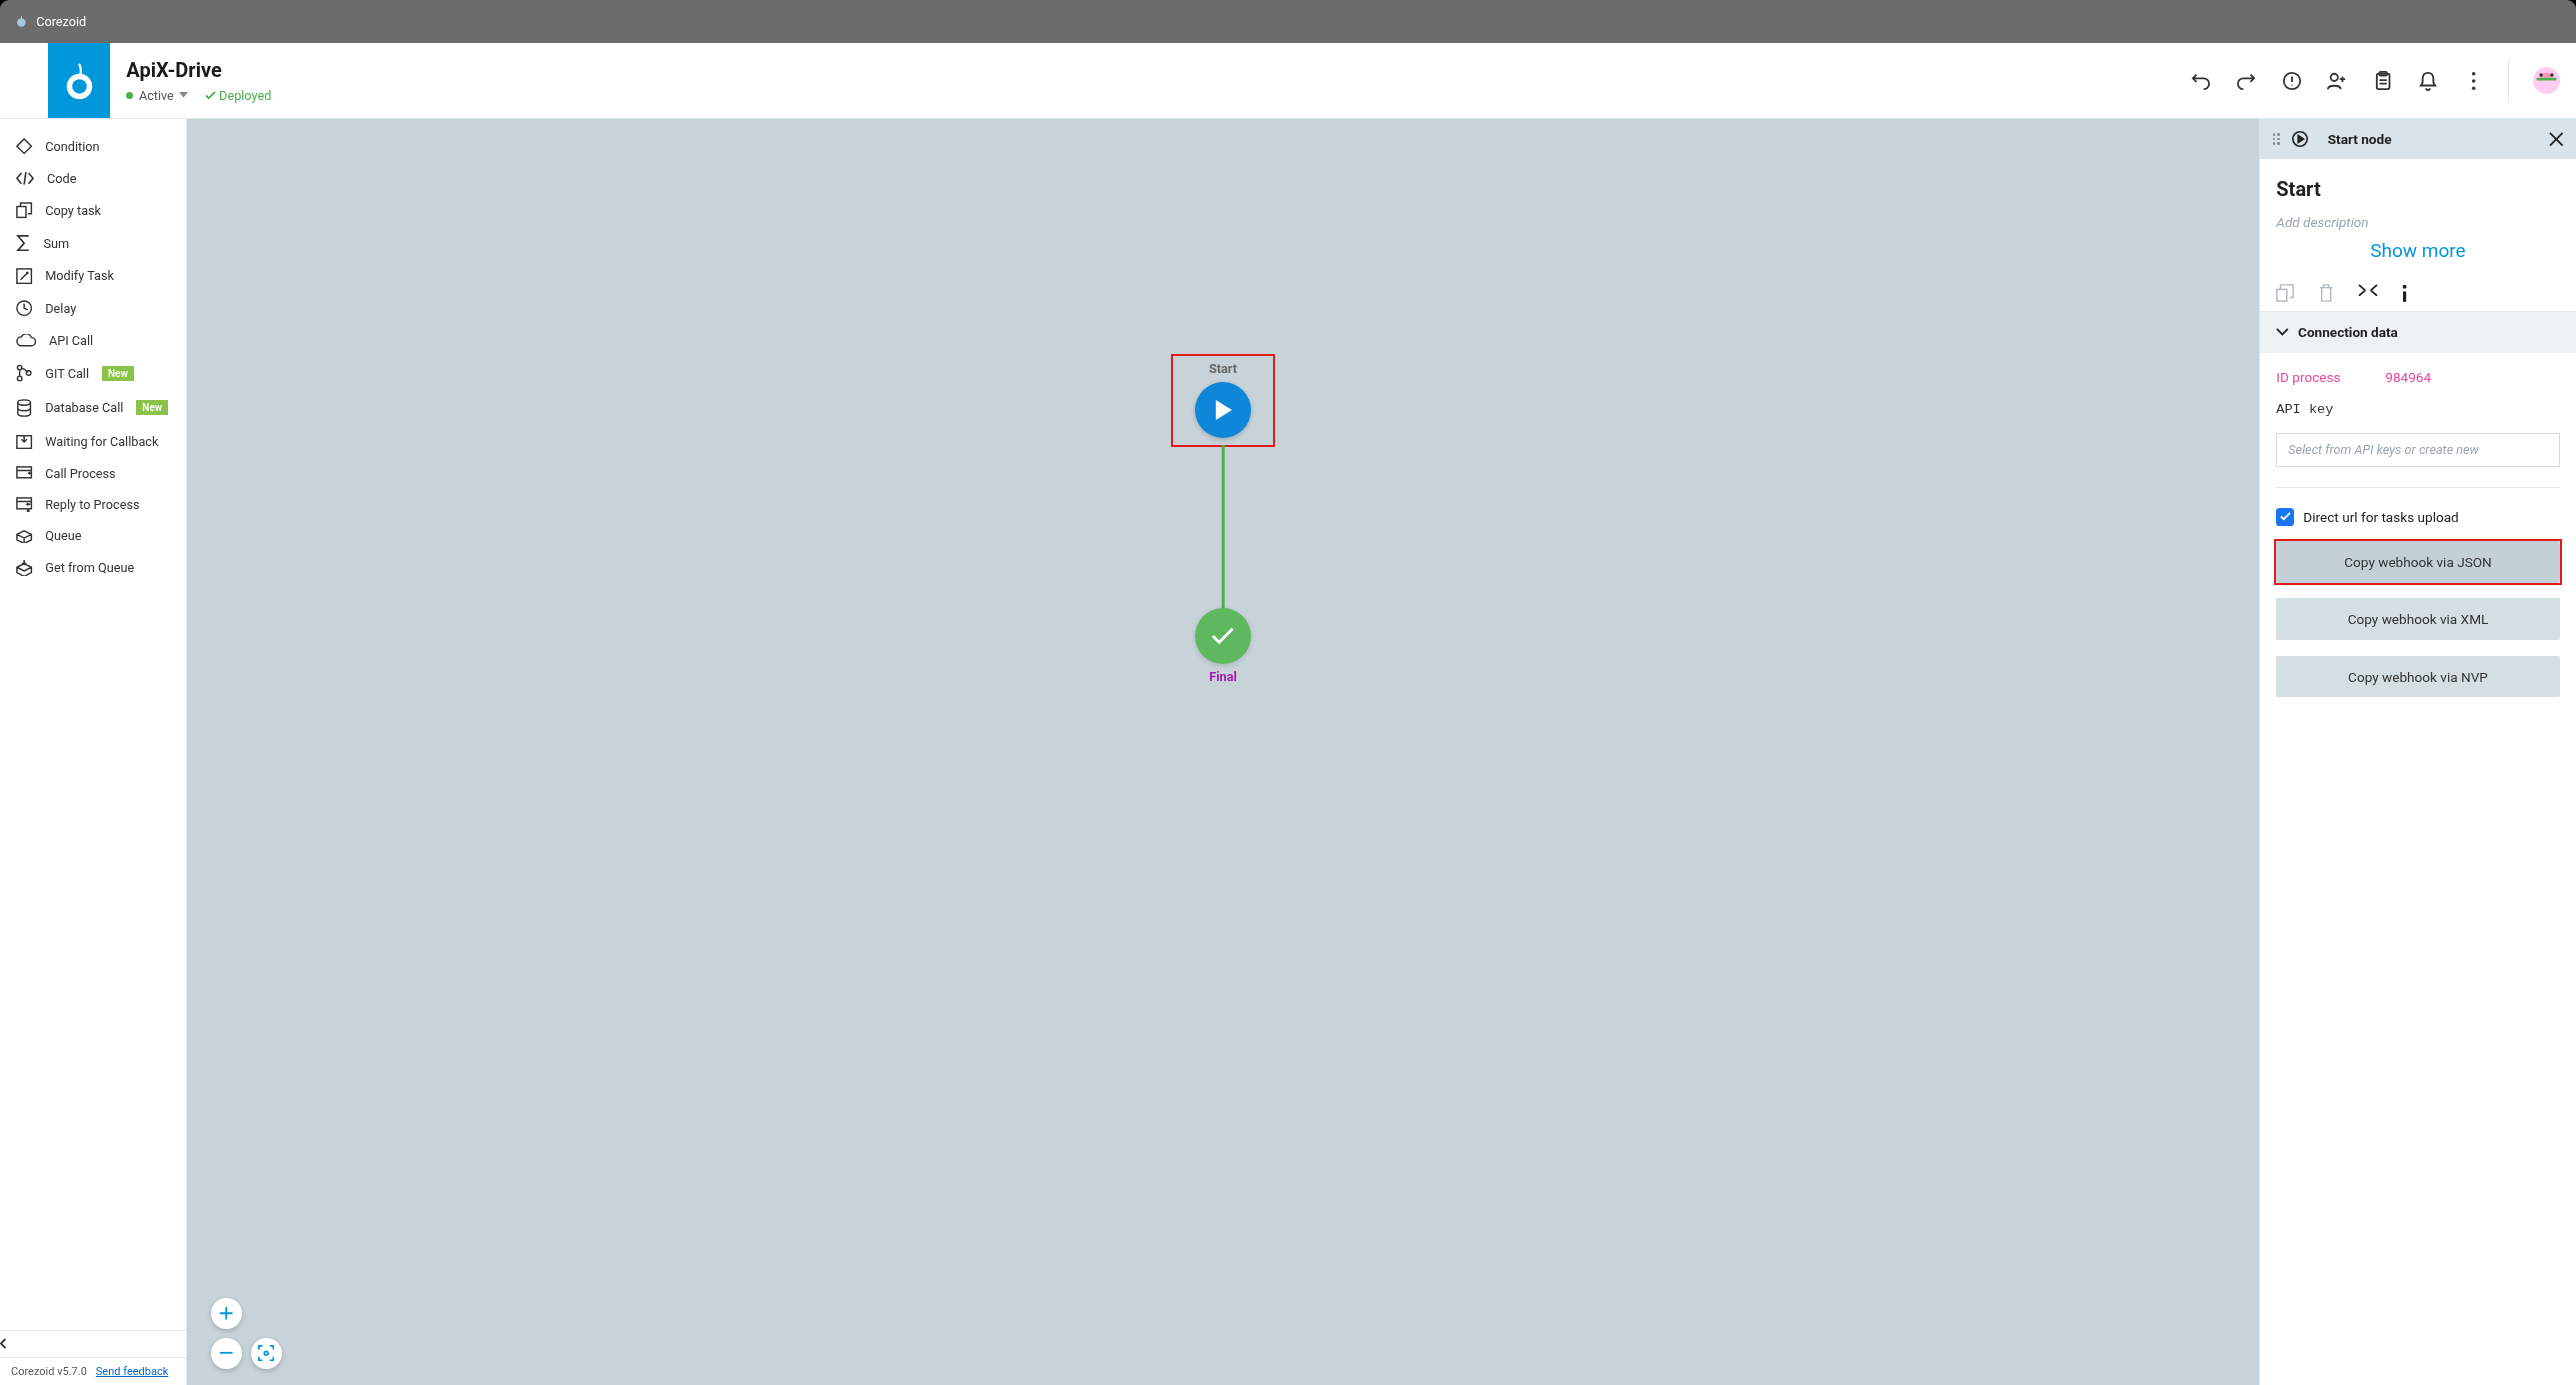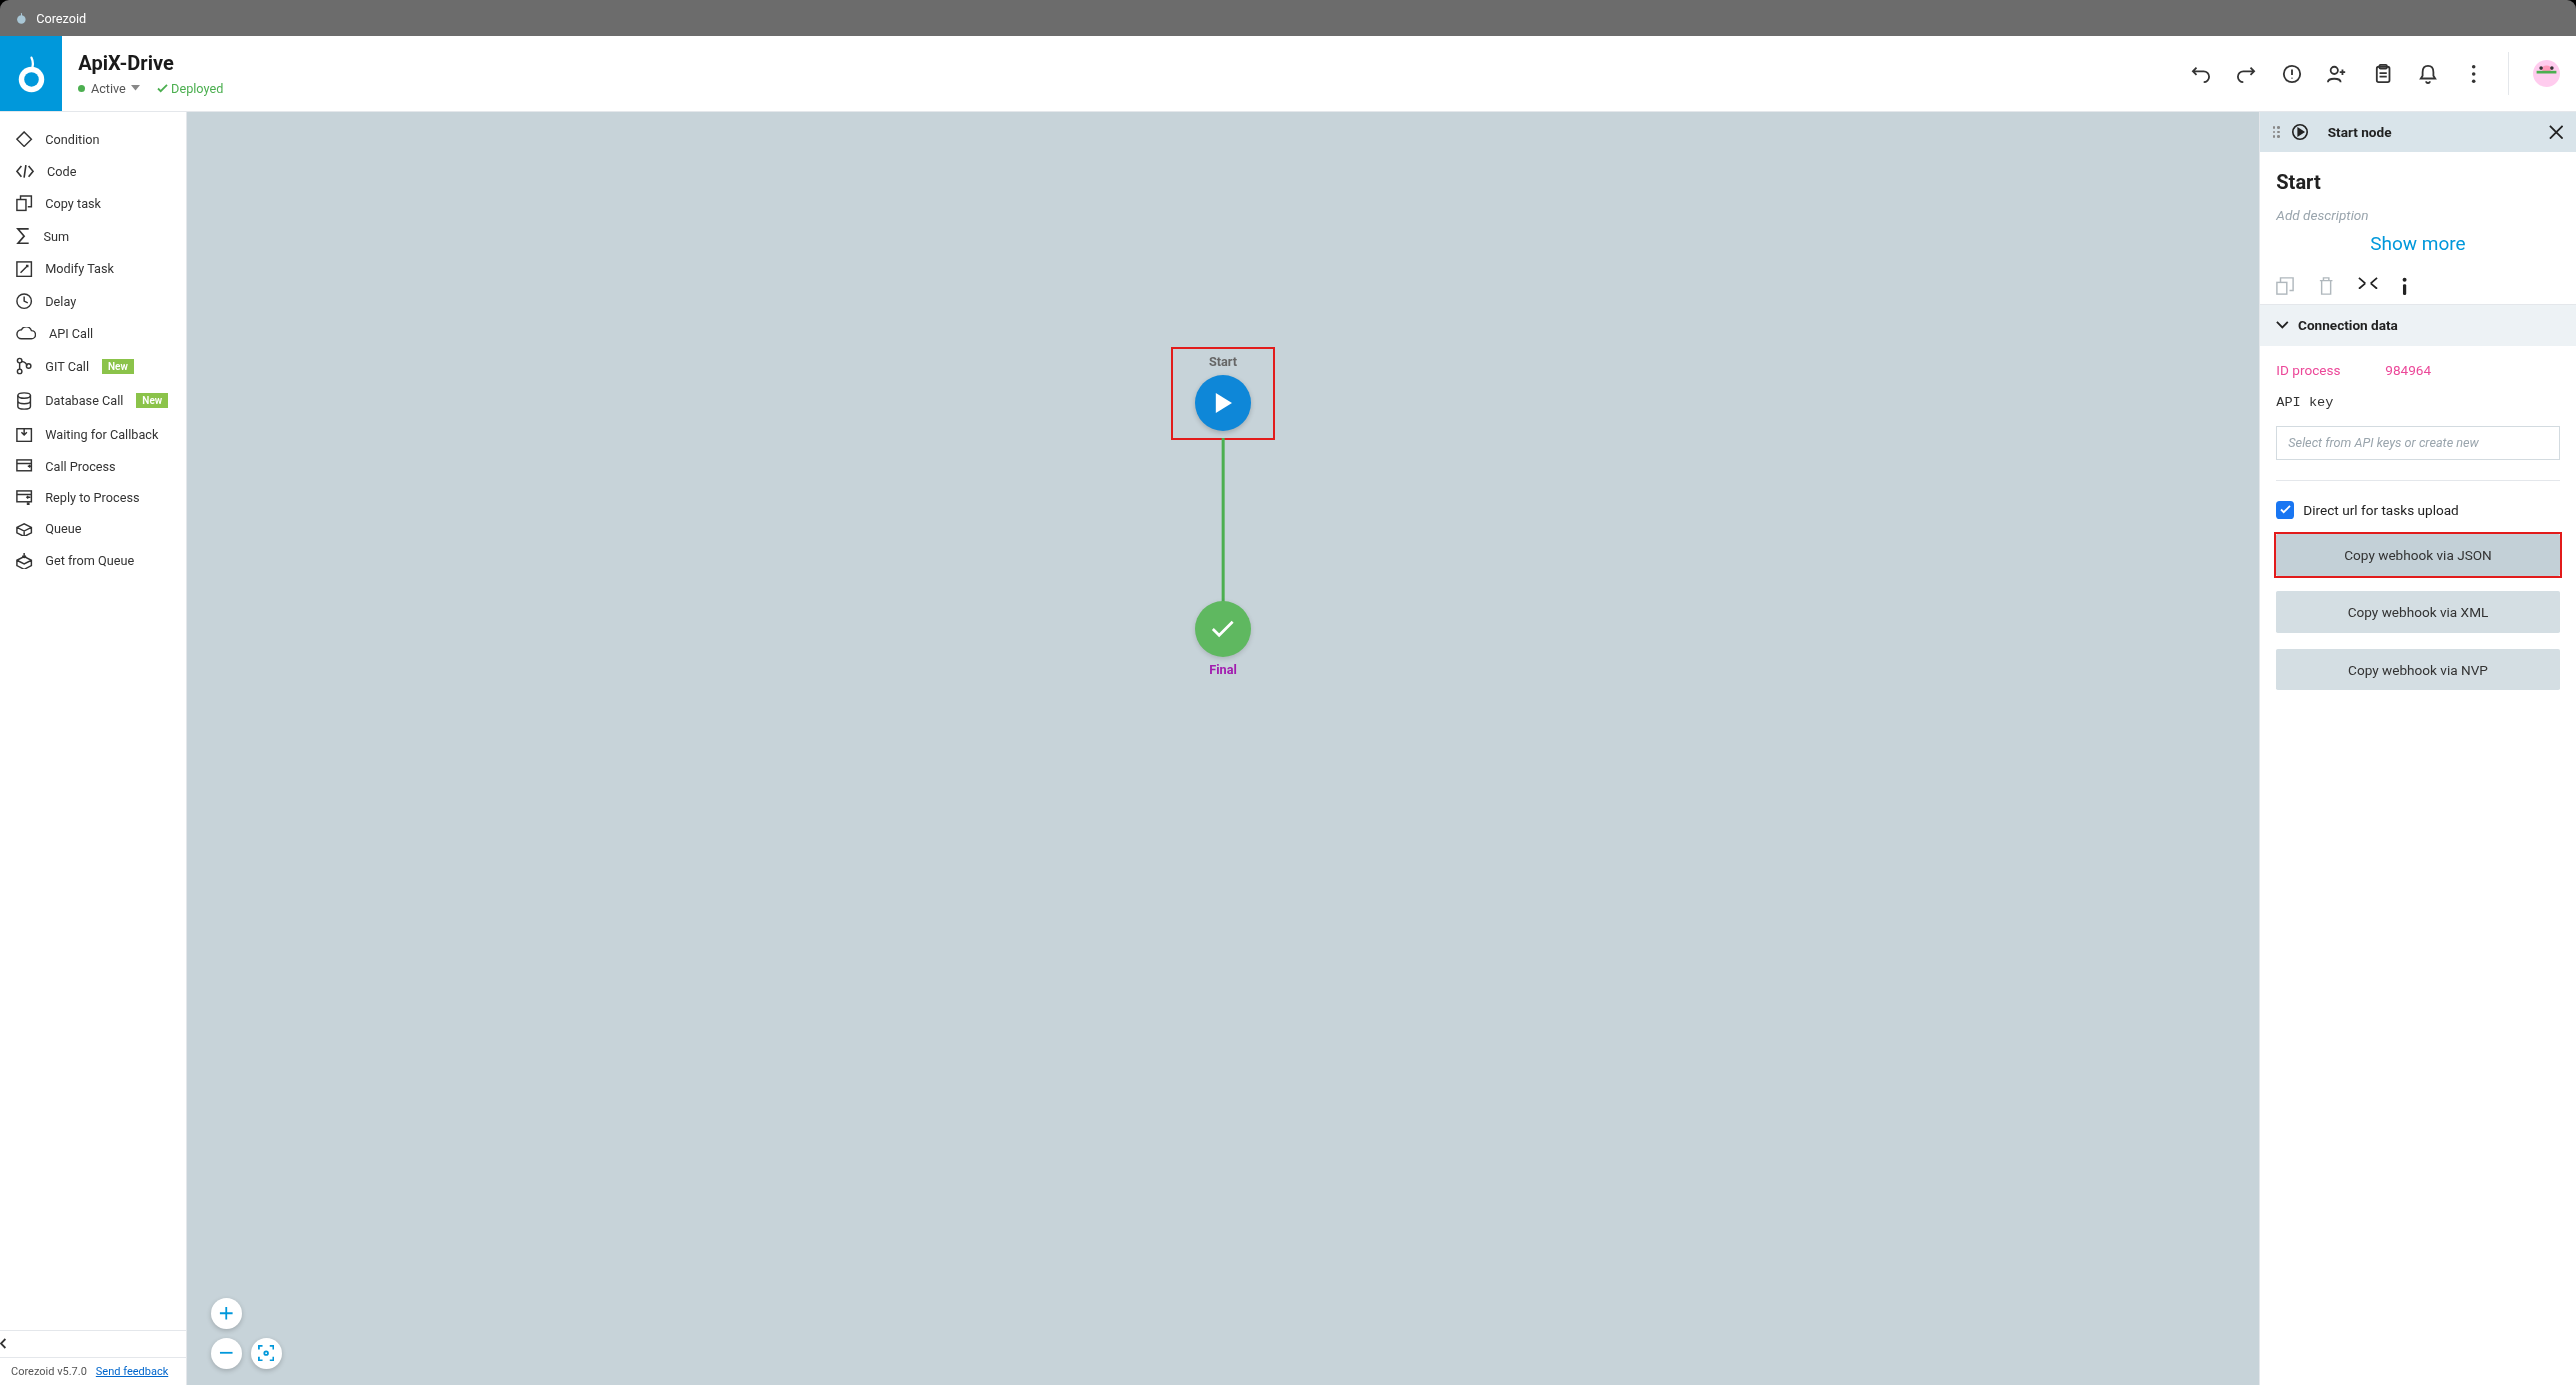--- a/index.html
+++ b/index.html
@@ -1,28 +1,28 @@
 <!DOCTYPE html>
 <html style="font-size:14.5px"><head>
 <meta charset="utf-8">
 <style>
   * { box-sizing: border-box; margin: 0; padding: 0; font-family: -apple-system, BlinkMacSystemFont, "Segoe UI", Roboto, Arial, sans-serif; }
   html, body { width: 100%; height: 100%; }
   body { display: flex; flex-direction: column; height: 100vh; background: #fff; overflow: hidden; }
 
   
-  .tabs-bar { display: flex; height: 36px; background: #000; color: #fff; font-size: 12.7px; }
+  .tabs-bar { display: flex; height: 43px; background: #000; color: #fff; font-size: 12.7px; }
   .tab { display: flex; align-items: center; gap: 9px; padding: 0 14.5px; height: 100%; }
   .tab-1 { flex: 1; background: #6c6c6c; border-radius: 9px 9px 0 0; }
   .tab-2 { flex: 1; background: #000; }
   .tab-logo { width: 12.7px; height: 12.7px; }
   .tab-close { width: 11px; height: 11px; }
 
   
-  .header { display: flex; align-items: stretch; height: 76px; border-bottom: 0.9px solid #e4e7eb; }
+  .header { display: flex; align-items: stretch; height: 76px; border-bottom: 0.9px solid #e4e7eb; padding-left: 48px; }
   .brand-box { width: 62px; background: #0098db; display: flex; align-items: center; justify-content: center; }
   .title-block { padding: 11px 16.3px; display: flex; flex-direction: column; justify-content: center; gap: 5.4px; }
   .title-main { font-size: 20px; font-weight: 700; color: #1a1a1a; }
   .status-line { display: flex; align-items: center; gap: 16.3px; font-size: 12.7px; }
   .status-active { color: #555; display: flex; align-items: center; gap: 5.4px; }
   .dot-green { width: 7.2px; height: 7.2px; border-radius: 50%; background: #4caf50; }
   .caret-down { width: 9px; height: 5.4px; }
   .status-deployed { color: #4caf50; display: flex; align-items: center; gap: 3.6px; }
 
   .mode-tabs { position: absolute; left: 50%; transform: translateX(-50%); height: 76px; display: flex; align-items: center; gap: 40px; }

